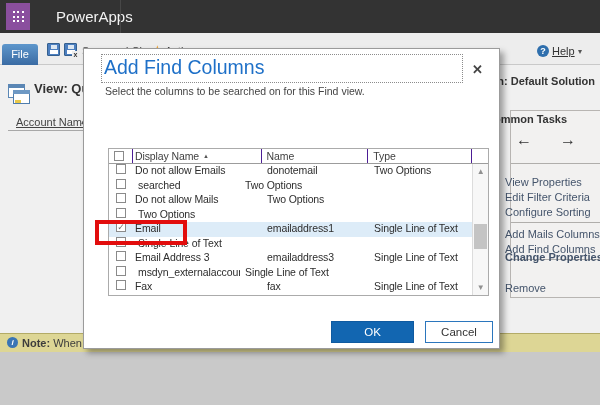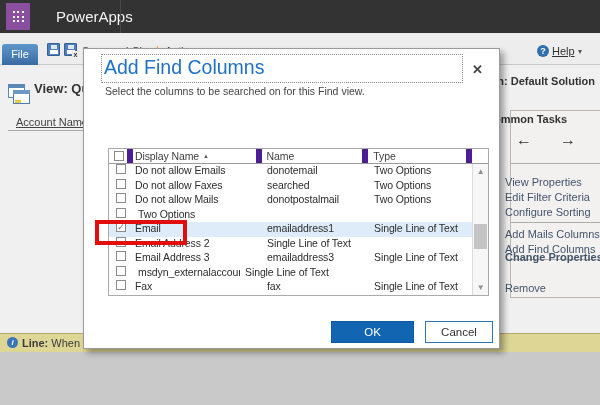--- a/index.html
+++ b/index.html
@@ -69,21 +69,21 @@
   .dialog { left:83px; top:48px; width:417px; height:301px; background:#fff; border:1px solid #9b9b9b;
     box-shadow:4px 4px 6px rgba(0,0,0,0.35); z-index:10; }
   .focusrect { left:17px; top:5px; width:362px; height:29px; border:1px dotted #8c8c8c; }
   .dlgtitle { left:20px; top:7px; font-size:19.5px; color:#1e70c8; white-space:nowrap; }
   .dlgclose { left:388px; top:13px; font-size:13px; color:#444; font-weight:bold; cursor:pointer; }
   .dlgsub { left:21px; top:36px; font-size:10.5px; color:#444; white-space:nowrap; }
 
   .tablewrap { left:24px; top:99px; width:381px; height:148px; border:1px solid #ababab; background:#fff;
     font-size:10.5px; letter-spacing:-0.1px; color:#2d2d2d; }
   .thead { display:flex; height:15px; border-bottom:1px solid #9c9c9c; }
-  .th { border-right:6px solid #4c1d95; display:flex; align-items:center; white-space:nowrap; overflow:hidden; color:#3f3f3f; }
+  .th { border-right:1px solid #4c1d95; display:flex; align-items:center; white-space:nowrap; overflow:hidden; color:#3f3f3f; }
   .th.c0 { width:24px; } .th.c1 { width:129px; padding-left:2px; } .th.c2 { width:107px; padding-left:5px; }
   .th.c3 { width:104px; padding-left:5px; } .th.csc { width:16px; border-right:none; }
   .sorticon { font-size:6px; color:#555; margin-left:4px; }
   .tbody { display:flex; height:131px; }
   .rows { width:364px; }
   .trow { display:flex; height:14.55px; align-items:flex-start; white-space:nowrap; }
   .trow.hl { background:#ddecf8; }
   .c.cb { width:24px; display:flex; justify-content:center; }
   .c.c1 { width:129px; padding-left:2px; overflow:hidden; }
   .c.c2 { width:107px; padding-left:5px; overflow:hidden; }
@@ -160,21 +160,21 @@
 <div class="abs plink" style="top:206px;">Configure Sorting</div>
 <div class="abs psep" style="top:222px;"></div>
 <div class="abs plink" style="top:228px;">Add Mails Columns</div>
 <div class="abs plink" style="top:243px;">Add Find Columns</div>
 <div class="abs psep" style="top:259px;"></div>
 <div class="abs plink" style="top:251px;font-weight:bold;">Change Properties</div>
 <div class="abs plink" style="top:282px;">Remove</div>
 
 <div class="abs notebar"></div>
 <div class="abs infoicon">i</div>
-<div class="abs notetext"><b>Line:</b><span> When the</span></div>
+<div class="abs notetext"><b>Note:</b><span> When the</span></div>
 <div class="abs bottomgray"></div>
 
 <div class="abs dialog">
   <div class="abs focusrect"></div>
   <div class="abs dlgtitle">Add Find Columns</div>
   <div class="abs dlgclose">✕</div>
   <div class="abs dlgsub">Select the columns to be searched on for this Find view.</div>
 
   <div class="abs tablewrap">
     <div class="thead">
@@ -196,51 +196,48 @@
               <span class="box"></span>
             </div>
             <div class="c c1">Do not allow Emails</div>
             <div class="c c2">donotemail</div>
             <div class="c c3">Two Options</div>
           </div>
           <div class="trow">
             <div class="c cb">
               <span class="box"></span>
             </div>
-            <div class="c c1">Do not allow Faxes</div>
             <div class="c c2">searched</div>
             <div class="c c3">Two Options</div>
           </div>
           <div class="trow">
             <div class="c cb">
               <span class="box"></span>
             </div>
             <div class="c c1">Do not allow Mails</div>
-            <div class="c c2">donotpostalmail</div>
             <div class="c c3">Two Options</div>
           </div>
           <div class="trow">
             <div class="c cb">
               <span class="box"></span>
             </div>
             <div class="c c3">Two Options</div>
           </div>
           <div class="trow hl">
             <div class="c cb">
               <span class="box">✓</span>
             </div>
             <div class="c c1">Email</div>
             <div class="c c2">emailaddress1</div>
             <div class="c c3">Single Line of Text</div>
           </div>
           <div class="trow">
             <div class="c cb">
               <span class="box"></span>
             </div>
-            <div class="c c1">Email Address 2</div>
             <div class="c c3">Single Line of Text</div>
           </div>
           <div class="trow">
             <div class="c cb">
               <span class="box"></span>
             </div>
             <div class="c c1">Email Address 3</div>
             <div class="c c2">emailaddress3</div>
             <div class="c c3">Single Line of Text</div>
           </div>

